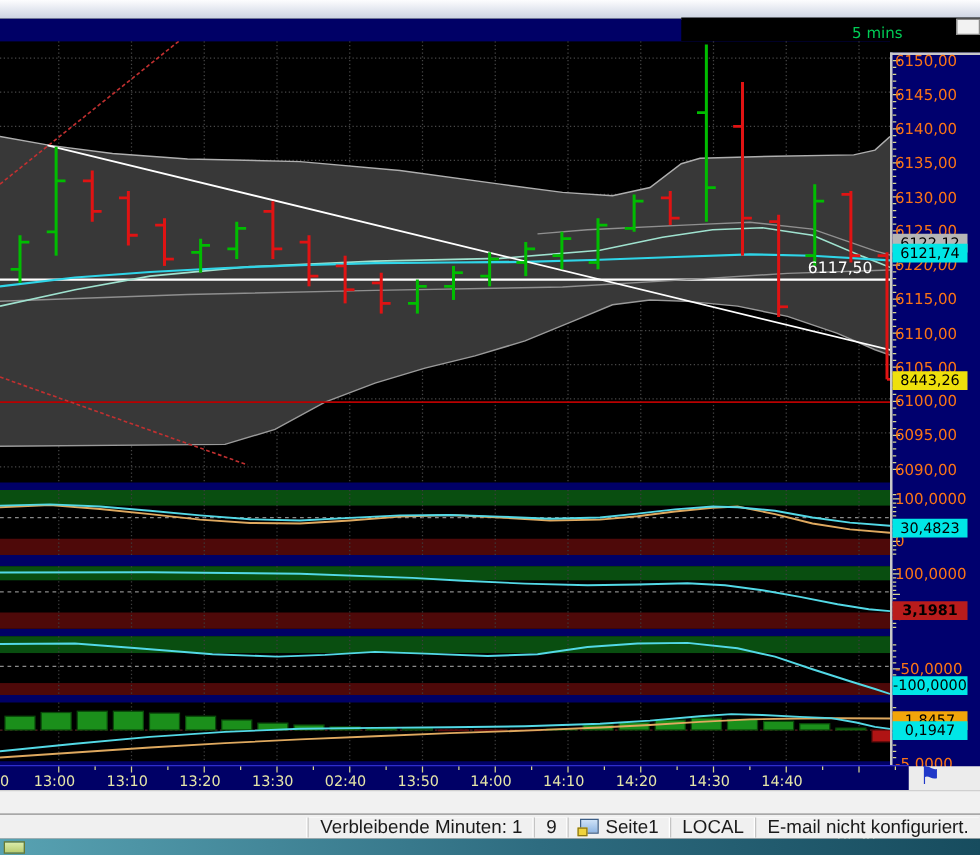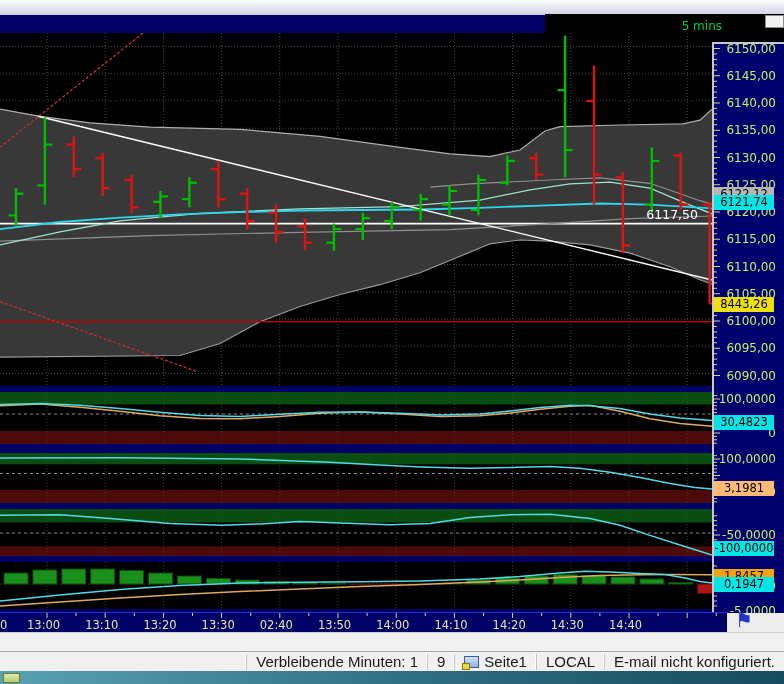--- a/index.html
+++ b/index.html
@@ -8,22 +8,22 @@
   .abs{position:absolute;}
   #top-strip{left:0;top:0;width:784px;height:15px;
      background:linear-gradient(#fdfdfe,#ccd3e2);border-bottom:1px solid #8890a8;}
   #top-black{left:545px;top:14px;width:239px;height:28px;background:#000;}
   #corner-box{left:765px;top:15px;width:17px;height:11px;background:#f2f2f2;border:1px solid #8a8a8a;}
   #top-navy{left:0;top:15px;width:545px;height:18px;background:#000066;}
   #tf-label{left:610px;top:19px;width:112px;text-align:right;color:#00cc55;font-size:12px;}
   #chart-bg{left:0;top:33px;width:712px;height:599px;background:#000066;}
   #axis-layer{left:712px;top:42px;width:72px;height:590px;background:#00006e;
      border-top:2px solid #c8c8c8;border-left:2px solid #c8c8c8;box-sizing:border-box;}
-  .ax-label{position:absolute;left:2px;width:60px;text-align:right;padding-right:6px;
-     color:#bef264;font-size:12px;height:14px;line-height:14px;white-space:nowrap;}
+  .ax-label{position:absolute;left:2px;width:60px;text-align:left;padding-right:6px;
+     color:#f97316;font-size:12px;height:14px;line-height:14px;white-space:nowrap;}
   .hl-label{position:absolute;left:0px;width:60px;text-align:center;color:#000;
      font-size:11.5px;height:15px;line-height:15px;white-space:nowrap;}
   #time-strip{left:0;top:612px;width:727px;height:20px;background:#000066;border-top:1px solid #2e2ecc;box-sizing:border-box;}
   .t-label{position:absolute;top:5px;width:40px;text-align:left;color:#e6e6a8;font-size:11.5px;}
   #flag-bg{left:727px;top:613px;width:57px;height:19px;background:#ececec;}
   #flag-icon{left:735px;top:608px;font-size:20px;color:#2038c8;}
   #scroll-strip{left:0;top:632px;width:784px;height:19px;background:#f1f1f1;border-top:1px solid #d0d0d0;box-sizing:border-box;}
   #status-bar{left:0;top:651px;width:784px;height:20px;background:#f0f0f0;border-top:1px solid #a8a8a8;
      box-sizing:border-box;display:flex;align-items:center;font-family:"Liberation Sans",sans-serif;
      font-size:15px;color:#1a1a1a;}
@@ -389,39 +389,39 @@
         <line x1="0" y1="532" x2="3" y2="532" stroke="#d6d68e" stroke-width="1"></line>
         <line x1="0" y1="527" x2="3" y2="527" stroke="#d6d68e" stroke-width="1"></line>
         <line x1="0" y1="522" x2="3" y2="522" stroke="#d6d68e" stroke-width="1"></line>
       </svg>
       <div class="ax-label" style="top: -2.5px;">6150,00</div>
       <div class="ax-label" style="top: 24.75px;">6145,00</div>
       <div class="ax-label" style="top: 52px;">6140,00</div>
       <div class="ax-label" style="top: 79.25px;">6135,00</div>
       <div class="ax-label" style="top: 106.5px;">6130,00</div>
       <div class="ax-label" style="top: 133.75px;">6125,00</div>
-      <div class="ax-label" style="top: 161px;">6120,00</div>
+      <div class="ax-label" style="top: 161px; font-style: italic;">6120,00</div>
       <div class="ax-label" style="top: 188.25px;">6115,00</div>
       <div class="ax-label" style="top: 215.5px;">6110,00</div>
       <div class="ax-label" style="top: 242.75px;">6105,00</div>
       <div class="ax-label" style="top: 270px;">6100,00</div>
       <div class="ax-label" style="top: 297.25px;">6095,00</div>
       <div class="ax-label" style="top: 324.5px;">6090,00</div>
       <div class="ax-label" style="top: 348px;">100,0000</div>
       <div class="ax-label" style="top: 382px;">0</div>
       <div class="ax-label" style="top: 408px;">100,0000</div>
       <div class="ax-label" style="top: 441px;">0</div>
       <div class="ax-label" style="top: 484px;">-50,0000</div>
       <div class="ax-label" style="top: 535px;">0</div>
       <div class="ax-label" style="top: 560px;">-5,0000</div>
       <div class="hl-label" style="top: 142.56px; background: rgb(182, 182, 182);">6122,12</div>
       <div class="hl-label" style="top: 150.517px; background: rgb(0, 230, 230);">6121,74</div>
       <div class="hl-label" style="top: 253.467px; background: rgb(238, 224, 12);">8443,26</div>
       <div class="hl-label" style="top: 370.636px; background: rgb(0, 230, 230);">30,4823</div>
-      <div class="hl-label" style="top: 436.7px; background: #fdba74;">3,1981</div>
+      <div class="hl-label" style="top: 436.7px; background: #b91c1c; font-weight: bold;">3,1981</div>
       <div class="hl-label" style="top: 497.4px; background: rgb(0, 230, 230);">-100,0000</div>
       <div class="hl-label" style="top: 524.771px; background: rgb(242, 165, 10);">1,8457</div>
       <div class="hl-label" style="top: 533.026px; background: rgb(0, 230, 230);">0,1947</div>
     </div>
   <div class="abs" id="time-strip">
       <svg width="727" height="7" style="left:0;top:0">
         <line x1="47" y1="0" x2="47" y2="5" stroke="#d6d68e" stroke-width="1"></line>
         <line x1="76.1" y1="0" x2="76.1" y2="3" stroke="#d6d68e" stroke-width="1"></line>
         <line x1="105.2" y1="0" x2="105.2" y2="5" stroke="#d6d68e" stroke-width="1"></line>
         <line x1="134.3" y1="0" x2="134.3" y2="3" stroke="#d6d68e" stroke-width="1"></line>

